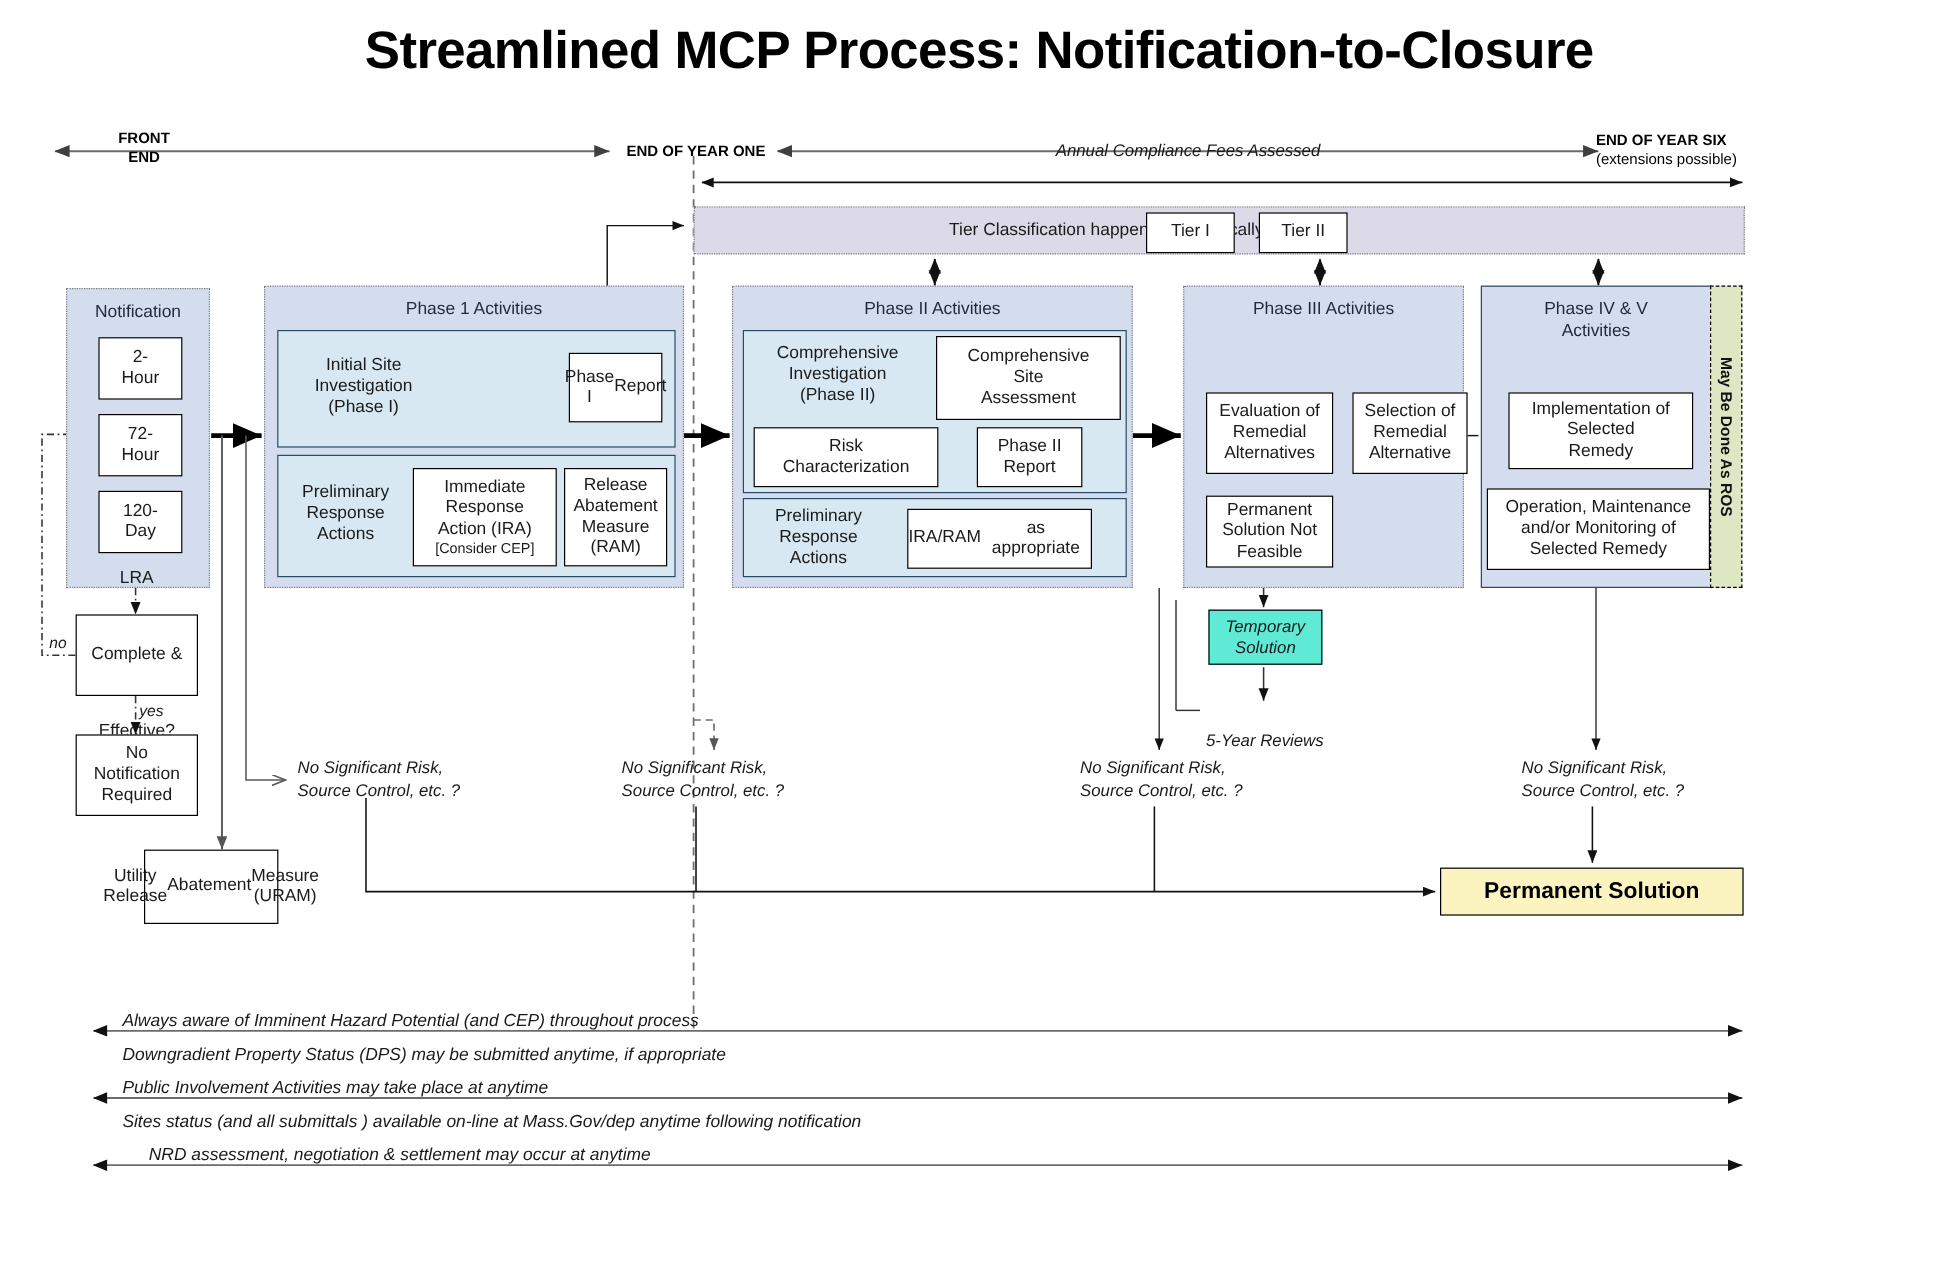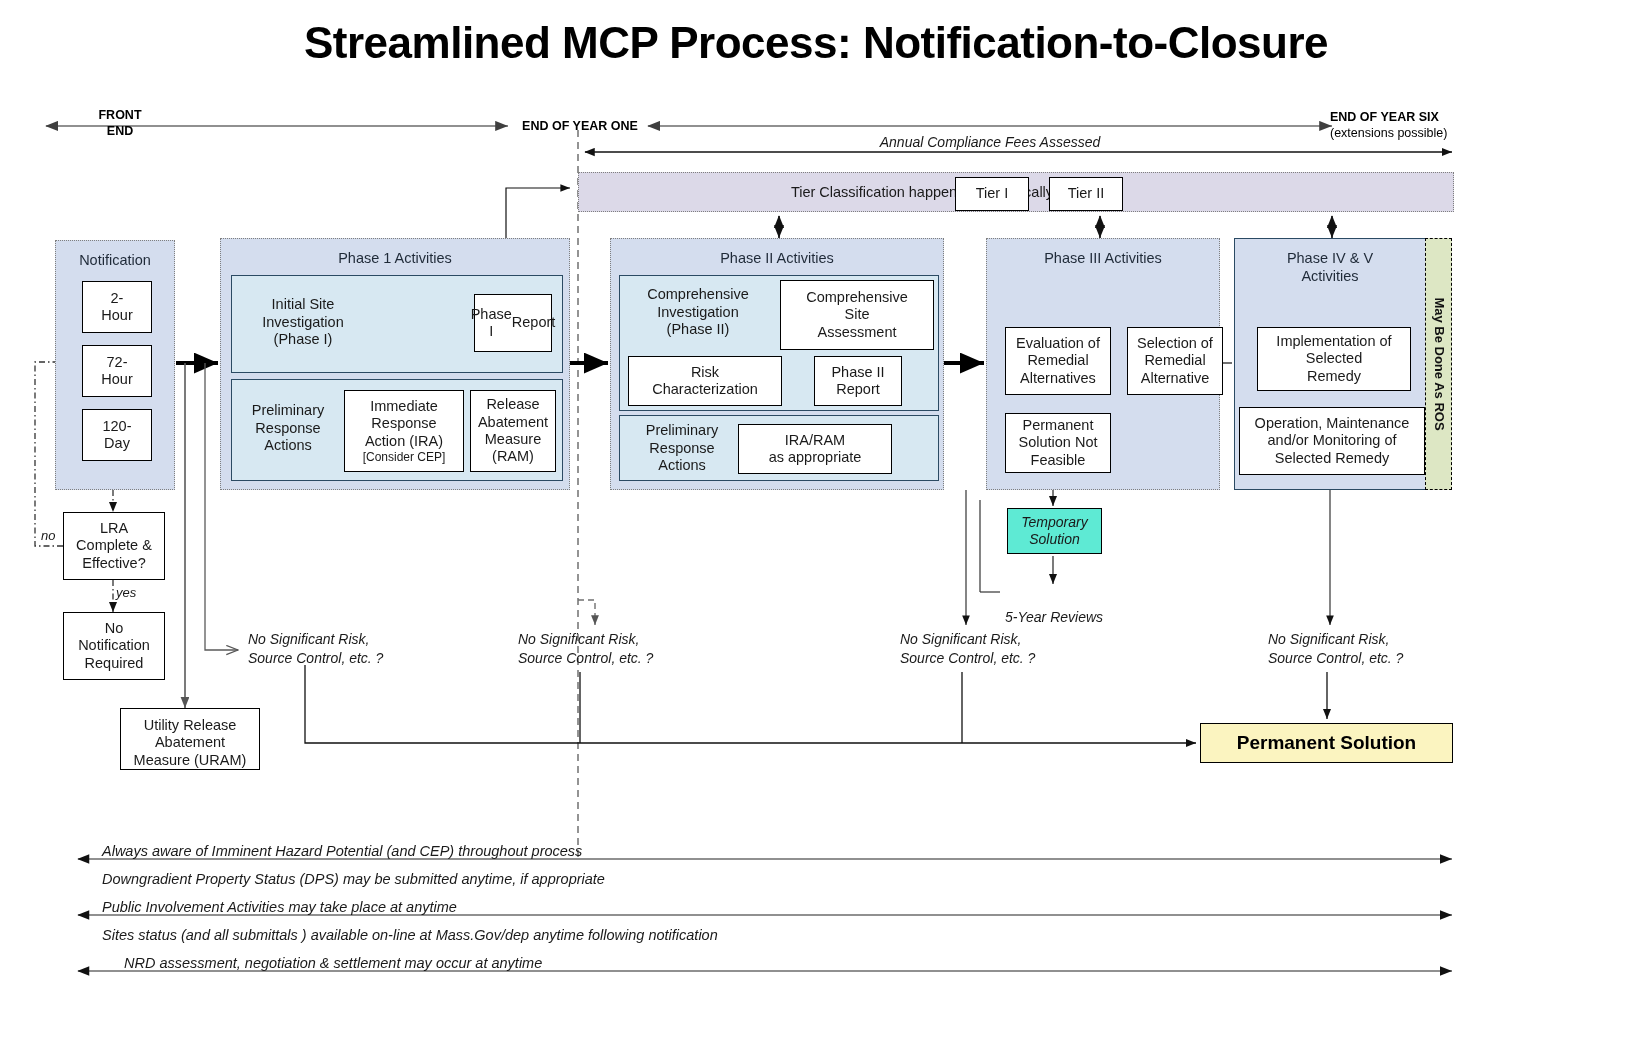--- a/index.html
+++ b/index.html
@@ -183,21 +183,21 @@
 
   <div class="abs tl-label" style="left:72px;top:108px;width:96px;">
     <div>FRONT</div>
     <div>END</div>
   </div>
   <div class="abs tl-label" style="left:510px;top:119px;width:140px;">END OF YEAR ONE</div>
   <div class="abs tl-label" style="left:1330px;top:110px;width:150px;text-align:left;">
     <div>END OF YEAR SIX</div>
     <div class="tl-sub">(extensions possible)</div>
   </div>
-  <div class="abs note-it" style="left:850px;top:133px;width:280px;text-align:center;">Annual Compliance Fees Assessed</div>
+  <div class="abs note-it" style="left:850px;top:116px;width:280px;text-align:center;">Annual Compliance Fees Assessed</div>
 
   <div class="abs" id="tier-bar">
     <div id="tier-bar-text">Tier Classification happens automatically:</div>
     <div class="wbox" style="left:376px;top:4px;width:72px;height:32px;">Tier I</div>
     <div class="wbox" style="left:470px;top:4px;width:72px;height:32px;">Tier II</div>
   </div>
 
   <div class="abs phase" id="notification-group">
     <div class="phase-title">Notification</div>
     <div class="wbox" style="left:26px;top:40px;width:68px;height:50px;flex-direction:column;">
@@ -207,35 +207,35 @@
     <div class="wbox" style="left:26px;top:104px;width:68px;height:50px;flex-direction:column;">
       <span>72-</span>
       <span>Hour</span>
     </div>
     <div class="wbox" style="left:26px;top:168px;width:68px;height:50px;flex-direction:column;">
       <span>120-</span>
       <span>Day</span>
     </div>
   </div>
 
-  <div class="abs wbox" style="left:63px;top:512px;width:102px;height:68px;flex-direction:column;">
+  <div class="abs wbox" style="left:63px;top:512px;width:102px;height:68px;flex-direction:column;gap:46px;">
     <span>LRA</span>
     <span>Complete &amp;</span>
     <span>Effective?</span>
   </div>
   <div class="abs note-it" style="left:41px;top:527px;font-size:13px;">no</div>
   <div class="abs note-it" style="left:116px;top:584px;font-size:13px;">yes</div>
 
   <div class="abs wbox" style="left:63px;top:612px;width:102px;height:68px;flex-direction:column;">
     <span>No</span>
     <span>Notification</span>
     <span>Required</span>
   </div>
 
-  <div class="abs wbox" style="left:120px;top:708px;width:140px;height:62px;flex-direction:column;justify-content:flex-end;">
+  <div class="abs wbox" style="left:120px;top:708px;width:112px;height:62px;flex-direction:row;">
     <span>Utility Release</span>
     <span>Abatement</span>
     <span>Measure (URAM)</span>
   </div>
 
   <div class="abs phase" style="left:220px;top:238px;width:350px;height:252px;">
     <div class="phase-title">Phase 1 Activities</div>
 
     <div class="inner-panel" style="left:10px;top:36px;width:330px;height:96px;">
       <div class="lbl" style="left:6px;top:20px;width:130px;">
@@ -293,21 +293,21 @@
         <span>Report</span>
       </div>
     </div>
 
     <div class="inner-panel" style="left:8px;top:176px;width:318px;height:64px;">
       <div class="lbl" style="left:0px;top:6px;width:124px;">
         <div>Preliminary</div>
         <div>Response</div>
         <div>Actions</div>
       </div>
-      <div class="wbox" style="left:118px;top:8px;width:152px;height:48px;flex-direction:column;">
+      <div class="wbox" style="left:136px;top:8px;width:152px;height:48px;flex-direction:row;">
         <span>IRA/RAM</span>
         <span>as appropriate</span>
       </div>
     </div>
   </div>
 
   <div class="abs phase" style="left:986px;top:238px;width:234px;height:252px;">
     <div class="phase-title">Phase III Activities</div>
     <div class="wbox" style="left:18px;top:88px;width:104px;height:66px;flex-direction:column;">
       <span>Evaluation of</span>

